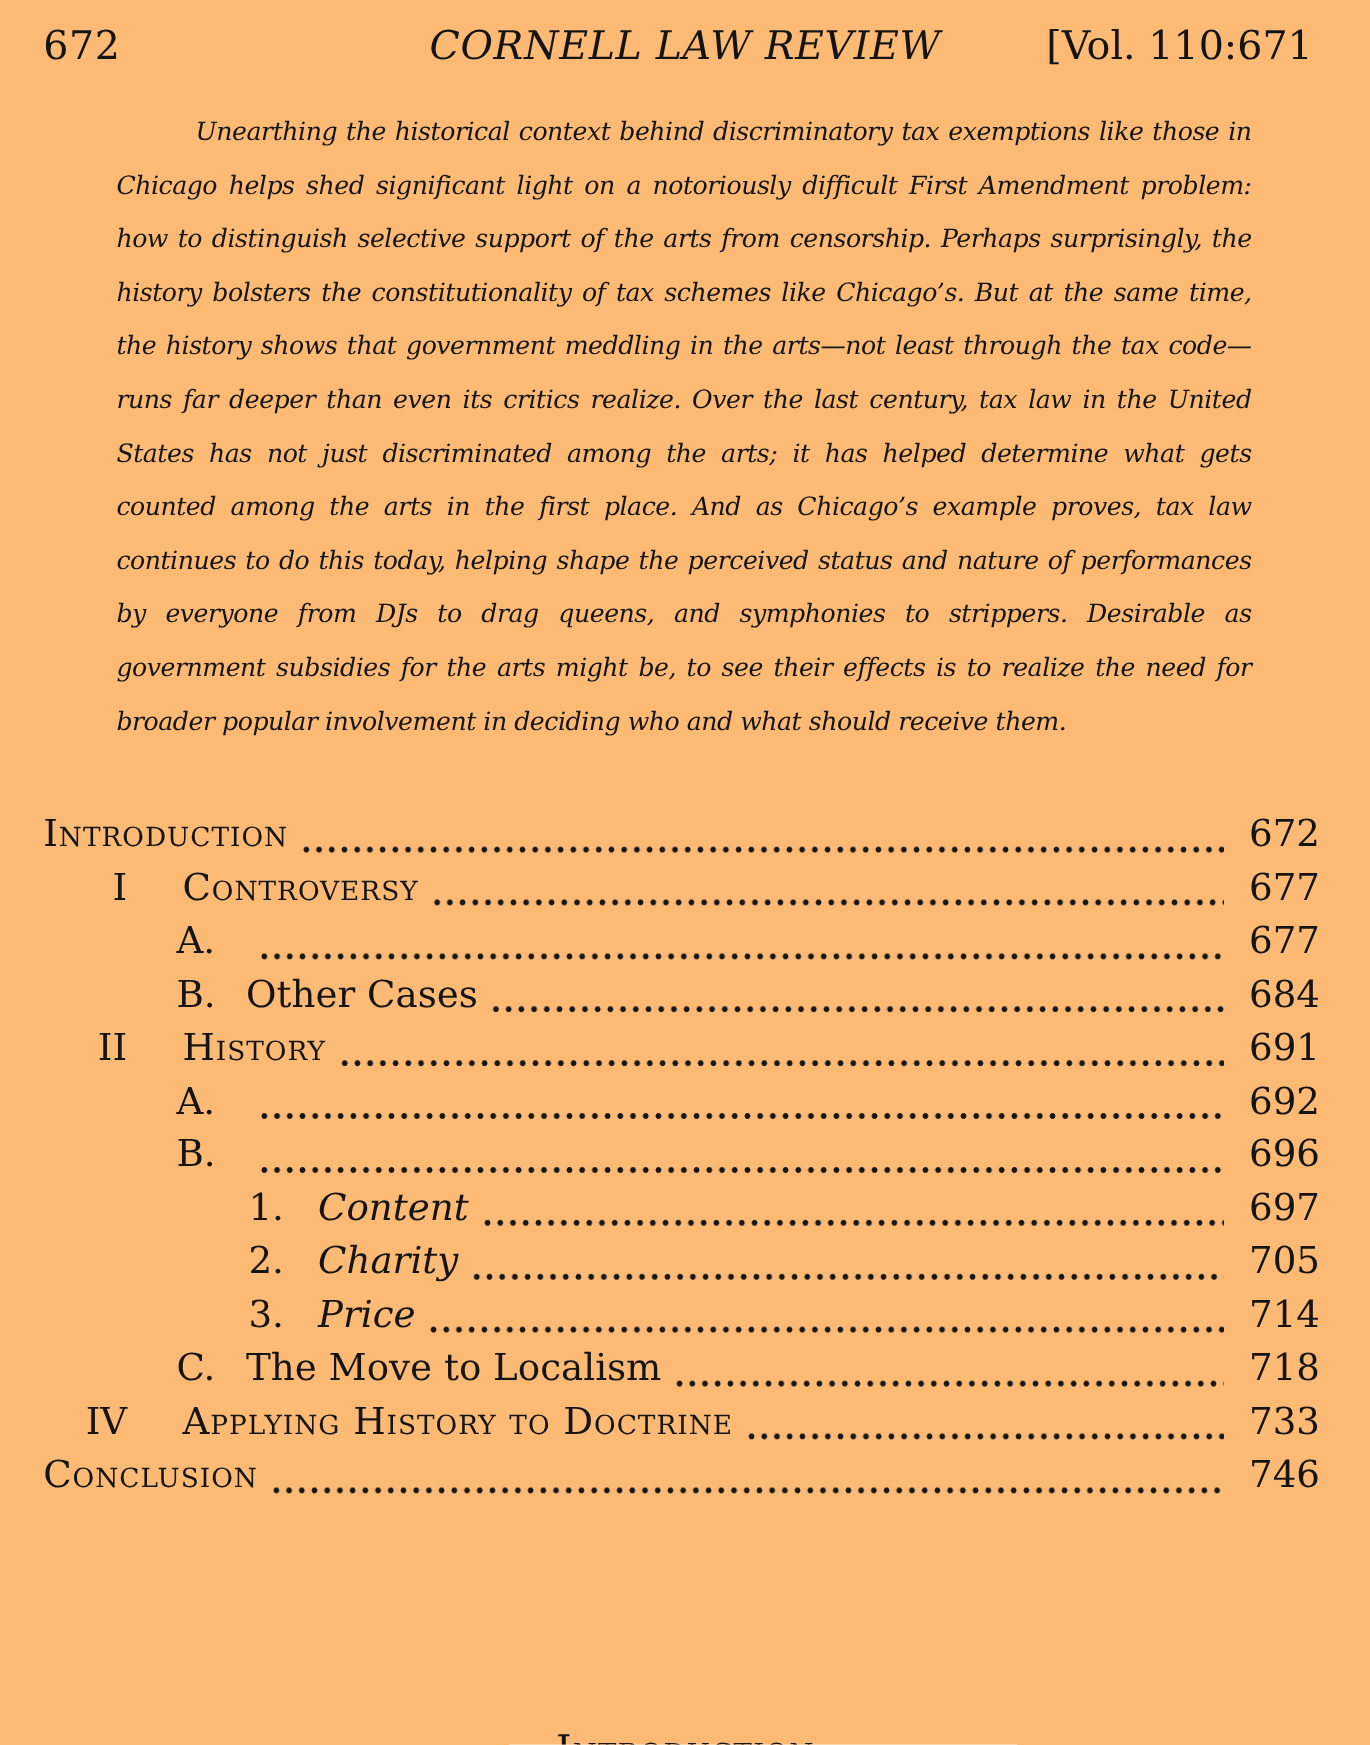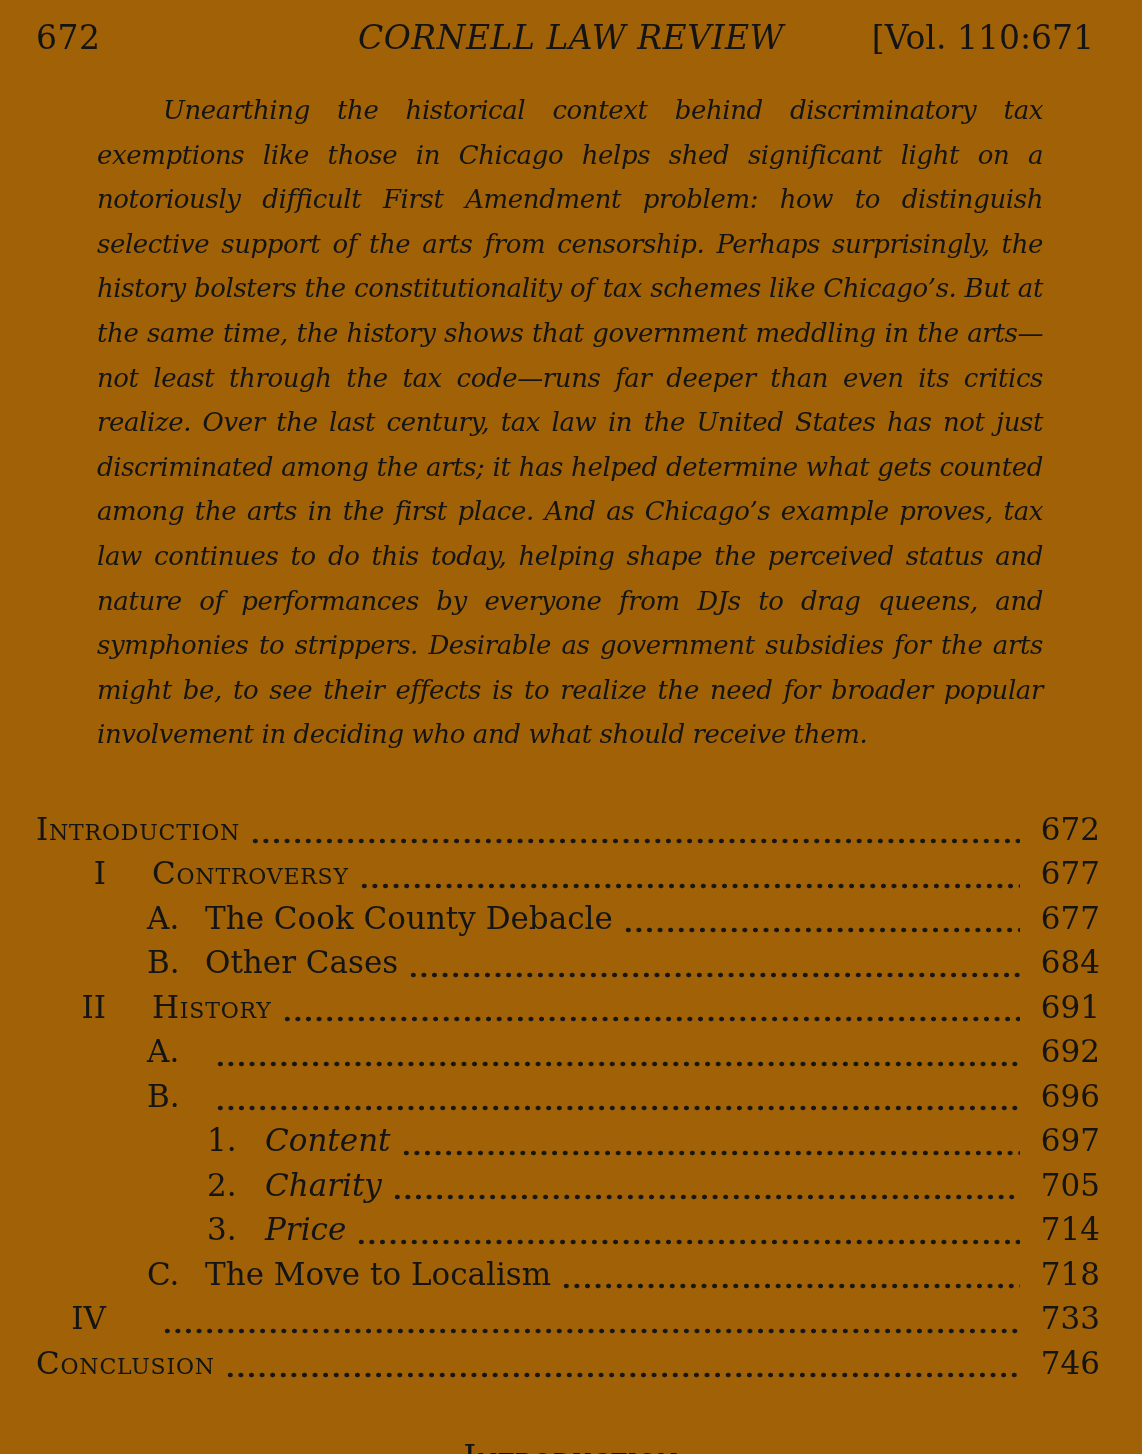--- a/index.html
+++ b/index.html
@@ -1,21 +1,21 @@
 <!DOCTYPE html>
 <html><head>
 <meta charset="utf-8">
 <style>
   * { margin: 0; padding: 0; box-sizing: border-box; }
   html, body { background: #ffffff; }
   .page {
     position: relative;
     width: 1142px;
     height: 1454px;
-    background: #a16207;
+    background: #fdba74;
     color: #141414;
     font-family: "DejaVu Serif", serif;
     overflow: hidden;
   }
   
   .running-head {
     position: relative;
     padding: 20px 40px 0 36px;
     height: 64px;
     font-size: 33px;
@@ -35,21 +35,21 @@
   }
   .running-head .volume {
     position: absolute;
     right: 48px; top: 20px;
   }
   
   .abstract {
     margin: 24px 0 0 97px;
     width: 946px;
     font-style: italic;
-    font-size: 26px;
+    font-size: 21px;
     line-height: 44.6px;
     letter-spacing: -0.4px;
     text-align: justify;
     text-indent: 66px;
   }
   
   .toc {
     margin: 50px 42px 0 36px;
     font-size: 31px;
   }
@@ -121,21 +121,20 @@
         <span class="pageno">672</span>
       </div>
       <div class="toc-row level-1">
         <span class="num">I</span>
         <span class="label sc">Controversy</span>
         <div class="leader"></div>
         <span class="pageno">677</span>
       </div>
       <div class="toc-row level-2">
         <span class="num">A.</span>
-        <span class="label ">The Cook County Debacle</span>
         <div class="leader"></div>
         <span class="pageno">677</span>
       </div>
       <div class="toc-row level-2">
         <span class="num">B.</span>
         <span class="label ">Other Cases</span>
         <div class="leader"></div>
         <span class="pageno">684</span>
       </div>
       <div class="toc-row level-1">
@@ -173,20 +172,21 @@
         <span class="pageno">714</span>
       </div>
       <div class="toc-row level-2">
         <span class="num">C.</span>
         <span class="label ">The Move to Localism</span>
         <div class="leader"></div>
         <span class="pageno">718</span>
       </div>
       <div class="toc-row level-1">
         <span class="num">IV</span>
+        <span class="label sc">Applying History to Doctrine</span>
         <div class="leader"></div>
         <span class="pageno">733</span>
       </div>
       <div class="toc-row level-0">
         <span class="label sc">Conclusion</span>
         <div class="leader"></div>
         <span class="pageno">746</span>
       </div>
     </div>
 

